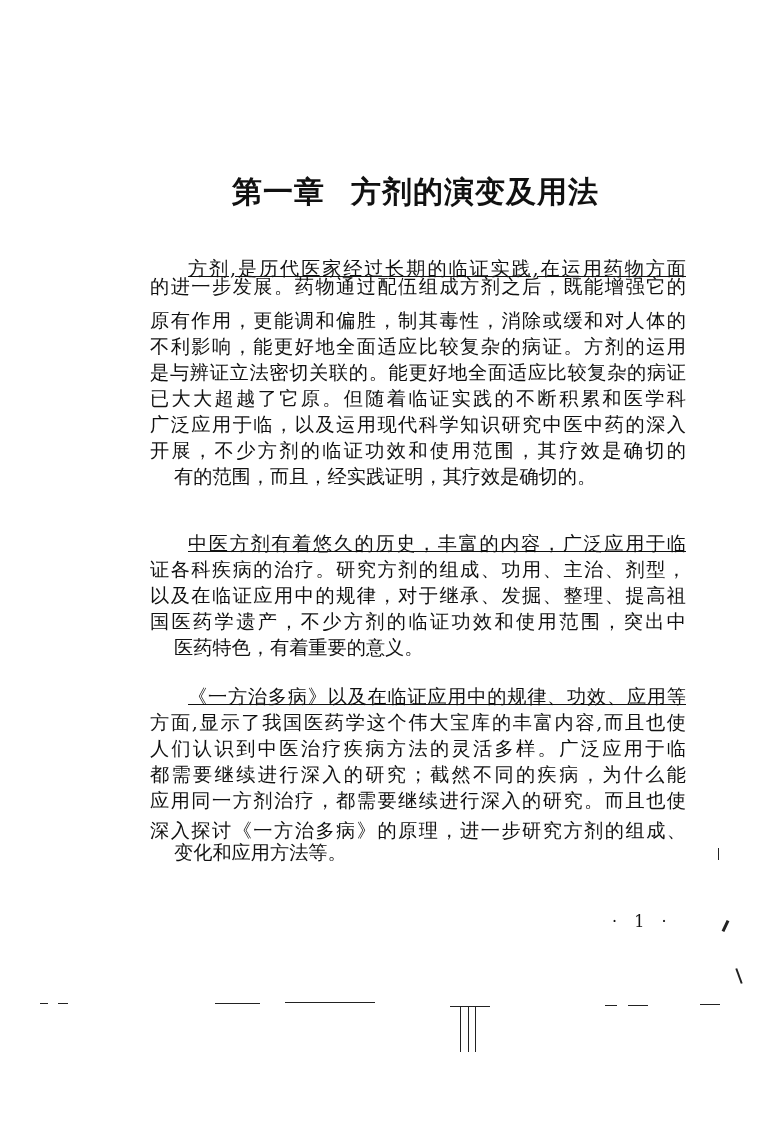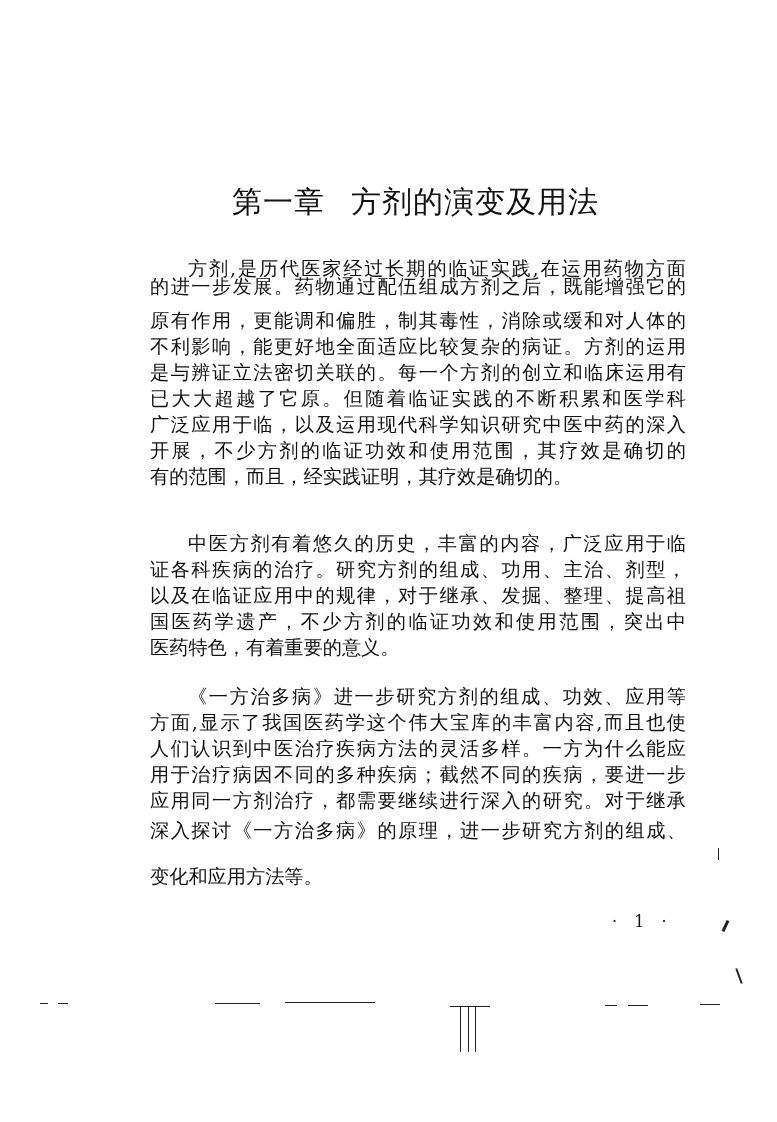--- a/index.html
+++ b/index.html
@@ -1,65 +1,65 @@
 <!DOCTYPE html>
 <html><head>
 <meta charset="utf-8">
 <style>
   html, body { margin: 0; padding: 0; background: #ffffff; }
   body { width: 777px; height: 1122px; position: relative; overflow: hidden;
          font-family: "DejaVu Serif", "Liberation Serif", serif; color: #111; }
-  .title { position: absolute; left: 232px; top: 182px; width: 380px;
-           font-size: 30px; font-weight: normal; letter-spacing: 1px; white-space: nowrap; }
+  .title { position: absolute; left: 232px; top: 172px; width: 380px;
+           font-size: 30px; font-weight: bold; letter-spacing: 1px; white-space: nowrap; }
   .title .gap { display: inline-block; width: 26px; }
   .line { position: absolute; left: 150px; width: 536px; font-size: 19.2px;
           line-height: 26px; white-space: nowrap; text-align: justify;
           text-align-last: justify; font-weight: 500; }
-  .line.last { text-align-last: left; }
-  .line.indent { left: 188px; width: 498px; }
+  .line.last { text-align-last: left; margin-left: 24px; }
+  .line.indent { left: 188px; width: 498px; text-decoration: underline; }
   .page-num { position: absolute; left: 612px; top: 912px; font-size: 16px; letter-spacing: 6px; }
   .scan { position: absolute; background: #222; }
 </style>
 </head>
 <body>
 
 <div>
 
   <h1 class="title" style="margin:0;">
     <span>第一章</span><span class="gap"></span><span>方剂的演变及用法</span>
   </h1>
 
   <div>
     <div class="line indent" style="top:256px">方剂,是历代医家经过长期的临证实践,在运用药物方面</div>
     <div class="line" style="top:274px">的进一步发展。药物通过配伍组成方剂之后，既能增强它的</div>
     <div class="line" style="top:308px">原有作用，更能调和偏胜，制其毒性，消除或缓和对人体的</div>
     <div class="line" style="top:334px">不利影响，能更好地全面适应比较复杂的病证。方剂的运用</div>
-    <div class="line" style="top:360px">是与辨证立法密切关联的。每一个方剂的创立和临床运用有</div>
+    <div class="line" style="top:360px">是与辨证立法密切关联的。能更好地全面适应比较复杂的病证</div>
     <div class="line" style="top:386px">已大大超越了它原。但随着临证实践的不断积累和医学科</div>
     <div class="line" style="top:412px">广泛应用于临，以及运用现代科学知识研究中医中药的深入</div>
     <div class="line" style="top:438px">开展，不少方剂的临证功效和使用范围，其疗效是确切的</div>
     <div class="line last" style="top:464px">有的范围，而且，经实践证明，其疗效是确切的。</div>
   </div>
 
   <div>
     <div class="line indent" style="top:531px">中医方剂有着悠久的历史，丰富的内容，广泛应用于临</div>
     <div class="line" style="top:557px">证各科疾病的治疗。研究方剂的组成、功用、主治、剂型，</div>
     <div class="line" style="top:583px">以及在临证应用中的规律，对于继承、发掘、整理、提高祖</div>
     <div class="line" style="top:609px">国医药学遗产，不少方剂的临证功效和使用范围，突出中</div>
     <div class="line last" style="top:635px">医药特色，有着重要的意义。</div>
   </div>
 
   <div>
-    <div class="line indent" style="top:684px">《一方治多病》进一步研究方剂的组成、功效、应用等</div>
+    <div class="line indent" style="top:684px">《一方治多病》以及在临证应用中的规律、功效、应用等</div>
     <div class="line" style="top:710px">方面,显示了我国医药学这个伟大宝库的丰富内容,而且也使</div>
-    <div class="line" style="top:736px">人们认识到中医治疗疾病方法的灵活多样。一方为什么能应</div>
-    <div class="line" style="top:762px">用于治疗病因不同的多种疾病；截然不同的疾病，要进一步</div>
-    <div class="line" style="top:788px">应用同一方剂治疗，都需要继续进行深入的研究。对于继承</div>
+    <div class="line" style="top:736px">人们认识到中医治疗疾病方法的灵活多样。广泛应用于临</div>
+    <div class="line" style="top:762px">都需要继续进行深入的研究；截然不同的疾病，为什么能</div>
+    <div class="line" style="top:788px">应用同一方剂治疗，都需要继续进行深入的研究。而且也使</div>
     <div class="line" style="top:818px">深入探讨《一方治多病》的原理，进一步研究方剂的组成、</div>
-    <div class="line last" style="top:864px">变化和应用方法等。</div>
+    <div class="line last" style="top:840px">变化和应用方法等。</div>
   </div>
 
   <div class="page-num">· 1 ·</div>
 
   <div>
     <div class="scan" style="left:718px; top:848px; width:1px; height:12px;"></div>
     <div class="scan" style="left:724px; top:920px; width:3px; height:12px; transform:rotate(25deg);"></div>
     <div class="scan" style="left:738px; top:968px; width:2px; height:16px; transform:rotate(-20deg);"></div>
     <div class="scan" style="left:40px; top:1003px; width:8px; height:1px;"></div>
     <div class="scan" style="left:58px; top:1003px; width:10px; height:1px;"></div>

